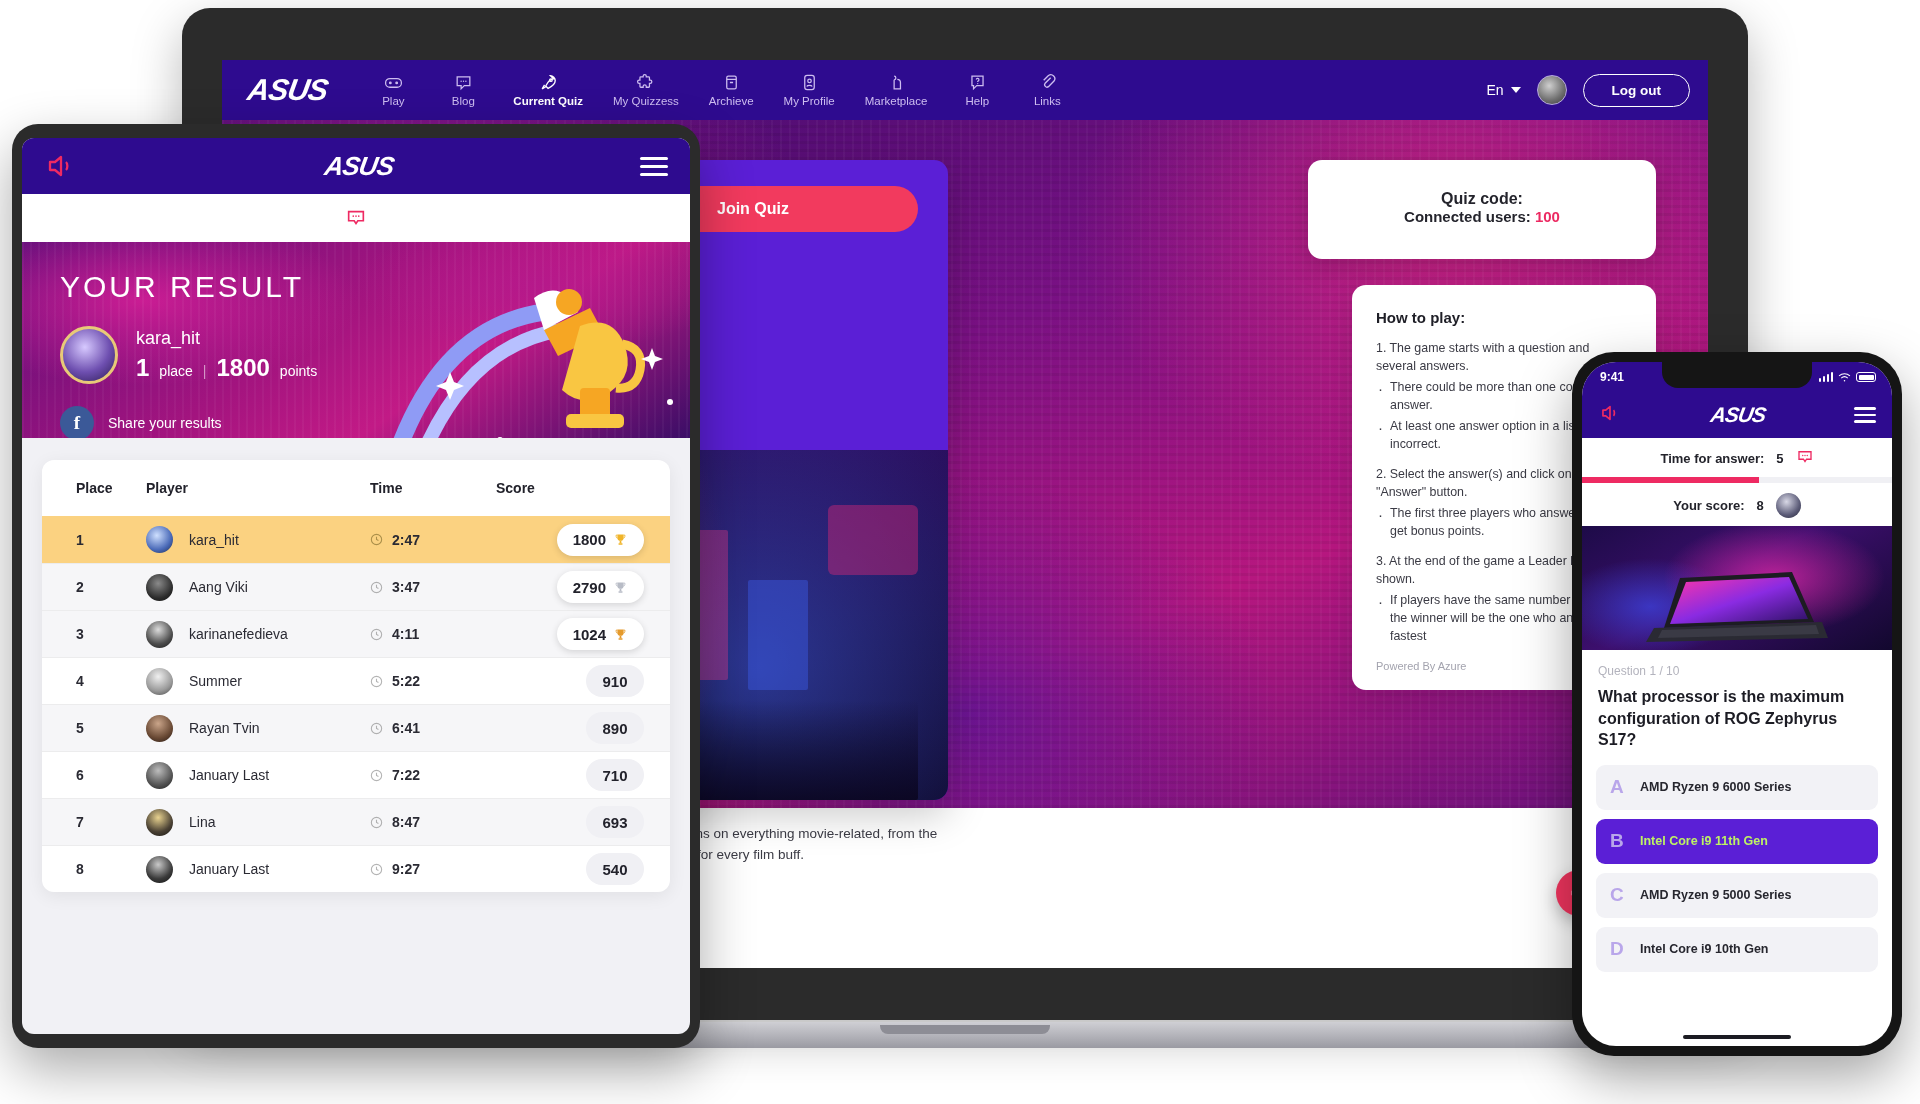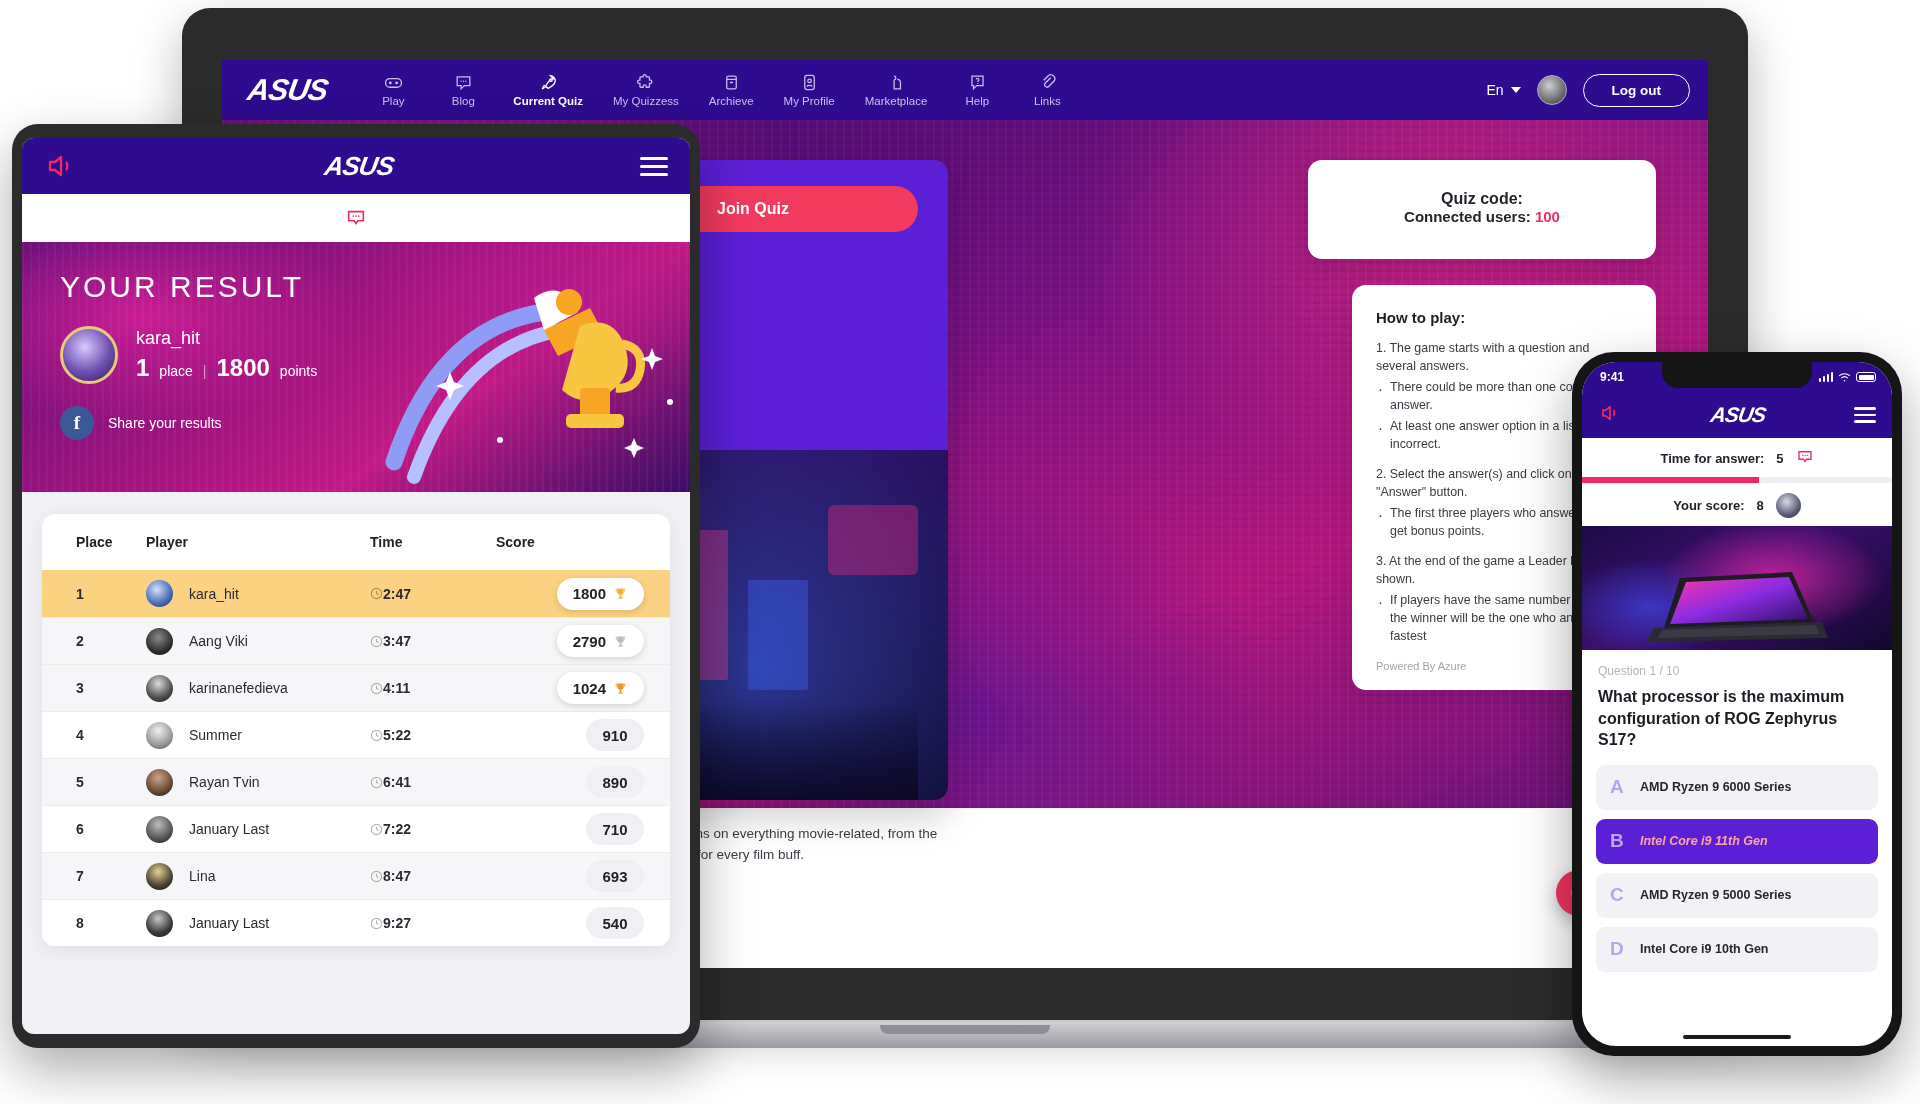--- a/index.html
+++ b/index.html
@@ -165,21 +165,21 @@
     height: 56px; background: #2e0b8f; display: flex; align-items: center;
     justify-content: space-between; padding: 0 22px;
   }
   .speaker-ic { width: 34px; height: 28px; }
   .burger { display: flex; flex-direction: column; gap: 5px; cursor: pointer; }
   .burger span { display: block; width: 28px; height: 3px; background: #fff; border-radius: 2px; }
   .tb-subbar { height: 48px; background: #fff; display: flex; align-items: center; justify-content: center; }
   .chat-ic { width: 22px; height: 22px; }
 
   .result-hero {
-    position: relative; height: 250px; overflow: hidden;
+    position: relative; height: 196px; overflow: hidden;
     background:
       radial-gradient(ellipse 45% 60% at 18% 30%, rgba(210,30,150,.9), transparent 72%),
       radial-gradient(ellipse 40% 50% at 78% 22%, rgba(180,25,140,.8), transparent 70%),
       linear-gradient(145deg, #5e0f7a 0%, #a4147f 45%, #c21a86 65%, #3a0d66 100%);
   }
   .result-hero::after {
     content:""; position:absolute; inset:0;
     background: repeating-linear-gradient(90deg, rgba(255,255,255,.04) 0 2px, transparent 2px 8px);
   }
   .rh-title { position: relative; z-index: 2; color: #fff; font-size: 30px; letter-spacing: 3px; font-weight: 400; padding: 28px 0 0 38px; }
@@ -215,21 +215,21 @@
   .lb-row {
     display: grid; grid-template-columns: 86px 224px 126px 1fr;
     align-items: center; height: 47px; padding: 0 18px;
     border-top: 1px solid #ececed; font-size: 14px; color: #2a2a33;
   }
   .lb-row.alt { background: #f6f6f8; }
   .lb-row.top { background: #fbd281; border-top: none; }
   .lb-place { font-weight: 700; padding-left: 16px; }
   .lb-player { display: flex; align-items: center; gap: 16px; }
   .av { width: 27px; height: 27px; border-radius: 50%; flex: none; }
-  .lb-time { display: flex; align-items: center; gap: 0; font-weight: 700; }
+  .lb-time { display: flex; align-items: center; gap: 9px; font-weight: 700; }
   .lb-time .ci { width: 13px; height: 13px; opacity: .55; }
   .lb-score { display: flex; justify-content: flex-end; padding-right: 8px; }
   .pill {
     background: #f0f0f4; border-radius: 18px; height: 32px; min-width: 58px;
     display: flex; align-items: center; justify-content: center; gap: 7px;
     font-weight: 700; font-size: 15px; padding: 0 16px; color: #22222b;
   }
   .pill.white { background: #fff; box-shadow: 0 2px 7px rgba(0,0,0,.14); min-width: 78px; }
 
   
@@ -275,21 +275,21 @@
   .q-text { font-size: 16px; font-weight: 700; color: #1c1c24; line-height: 1.35; margin-top: 8px; }
   .answers { padding: 6px 14px 0; display: flex; flex-direction: column; gap: 9px; }
   .ans {
     display: flex; align-items: center; gap: 14px; height: 45px;
     background: #f2f2f6; border-radius: 9px; padding: 0 14px; cursor: pointer;
   }
   .ans .ltr { font-size: 19px; font-weight: 700; color: #b9a6ea; width: 16px; }
   .ans .txt { font-size: 12.5px; font-weight: 600; color: #26262e; }
   .ans.sel { background: #5b1fd6; }
   .ans.sel .ltr { color: #b9a6ea; }
-  .ans.sel .txt { color: #fca5a5; font-style: italic; }
+  .ans.sel .txt { color: #bef264; }
   .home-ind { position: absolute; left: 50%; transform: translateX(-50%); bottom: 7px; width: 108px; height: 4px; background: #1b1b22; border-radius: 3px; }
 </style>
 </head>
 <body>
 
 <div id="stage">
 
   <div id="laptop">
     <div class="lt-body">
       <div class="lt-screen">

